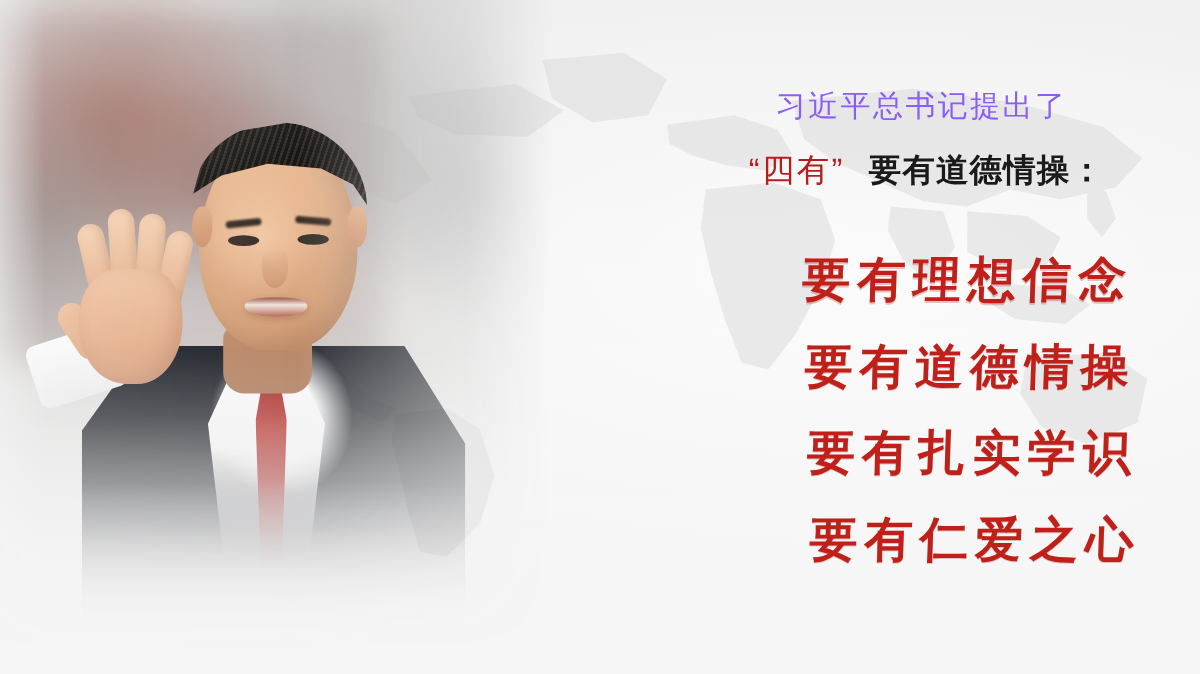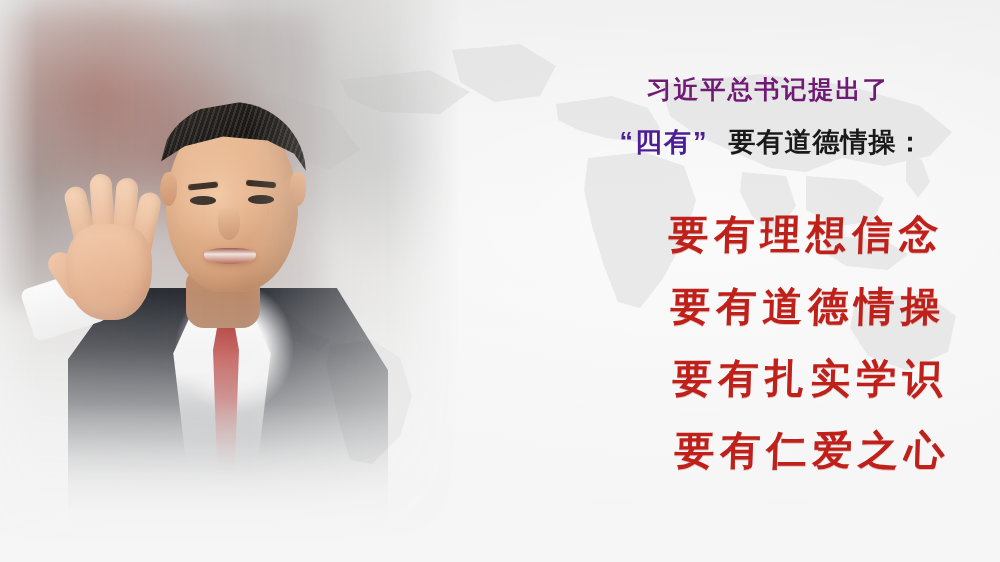--- a/index.html
+++ b/index.html
@@ -175,33 +175,33 @@
     background:linear-gradient(180deg, rgba(242,242,242,0) 52%, rgba(242,242,242,.55) 76%, rgba(242,242,242,1) 98%);
     pointer-events:none;
   }
 
   
   .text-col{position:absolute;left:600px;top:0;width:400px;height:562px;}
 
   .headline{
     position:absolute;left:0;top:76px;width:336px;
     text-align:center;
-    font-size:25px;font-weight:bold;color:#701a75;
+    font-size:25px;font-weight:normal;color:#8b5cf6;
     letter-spacing:2px;line-height:1.1;
     white-space:nowrap;
   }
   .subline{
     position:absolute;left:0;top:128px;width:344px;
     text-align:center;
     font-size:27px;font-weight:bold;color:#1a1a1a;
     letter-spacing:1px;line-height:1.1;
     white-space:nowrap;
   }
   .subline .quoted{
-    color:#4c1d95;font-weight:bold;
+    color:#b91c1c;font-weight:normal;
     letter-spacing:2px;
     margin-right:20px;
   }
 
   .slogans{
     position:absolute;left:0px;top:214px;width:400px;
   }
   .slogan{
     font-family:"DejaVu Serif","Liberation Serif",serif;
     font-size:40px;font-weight:bold;

